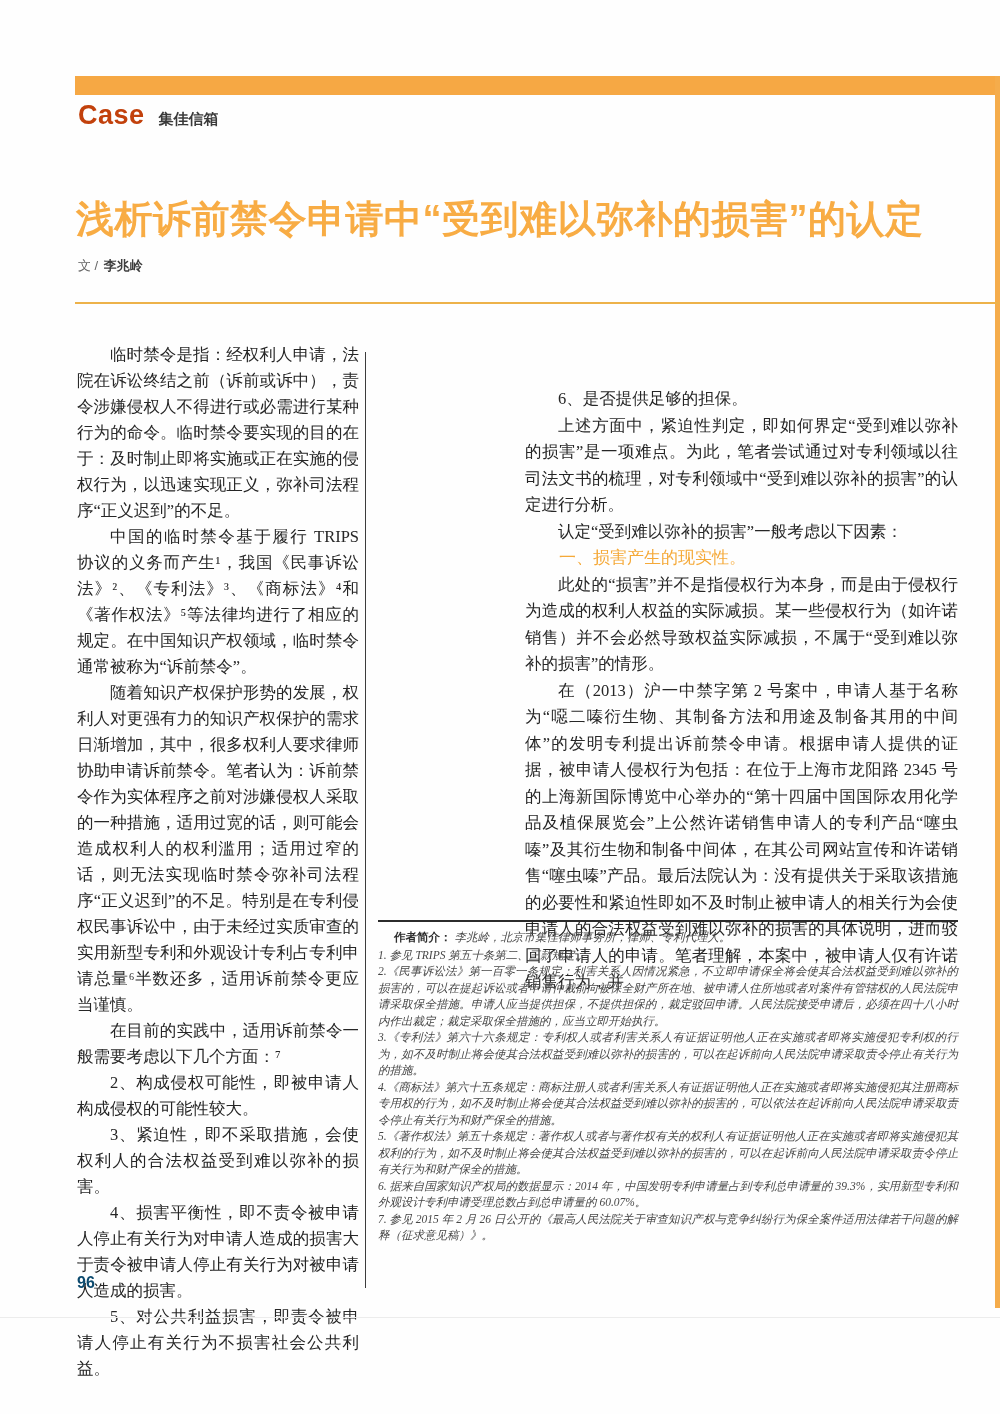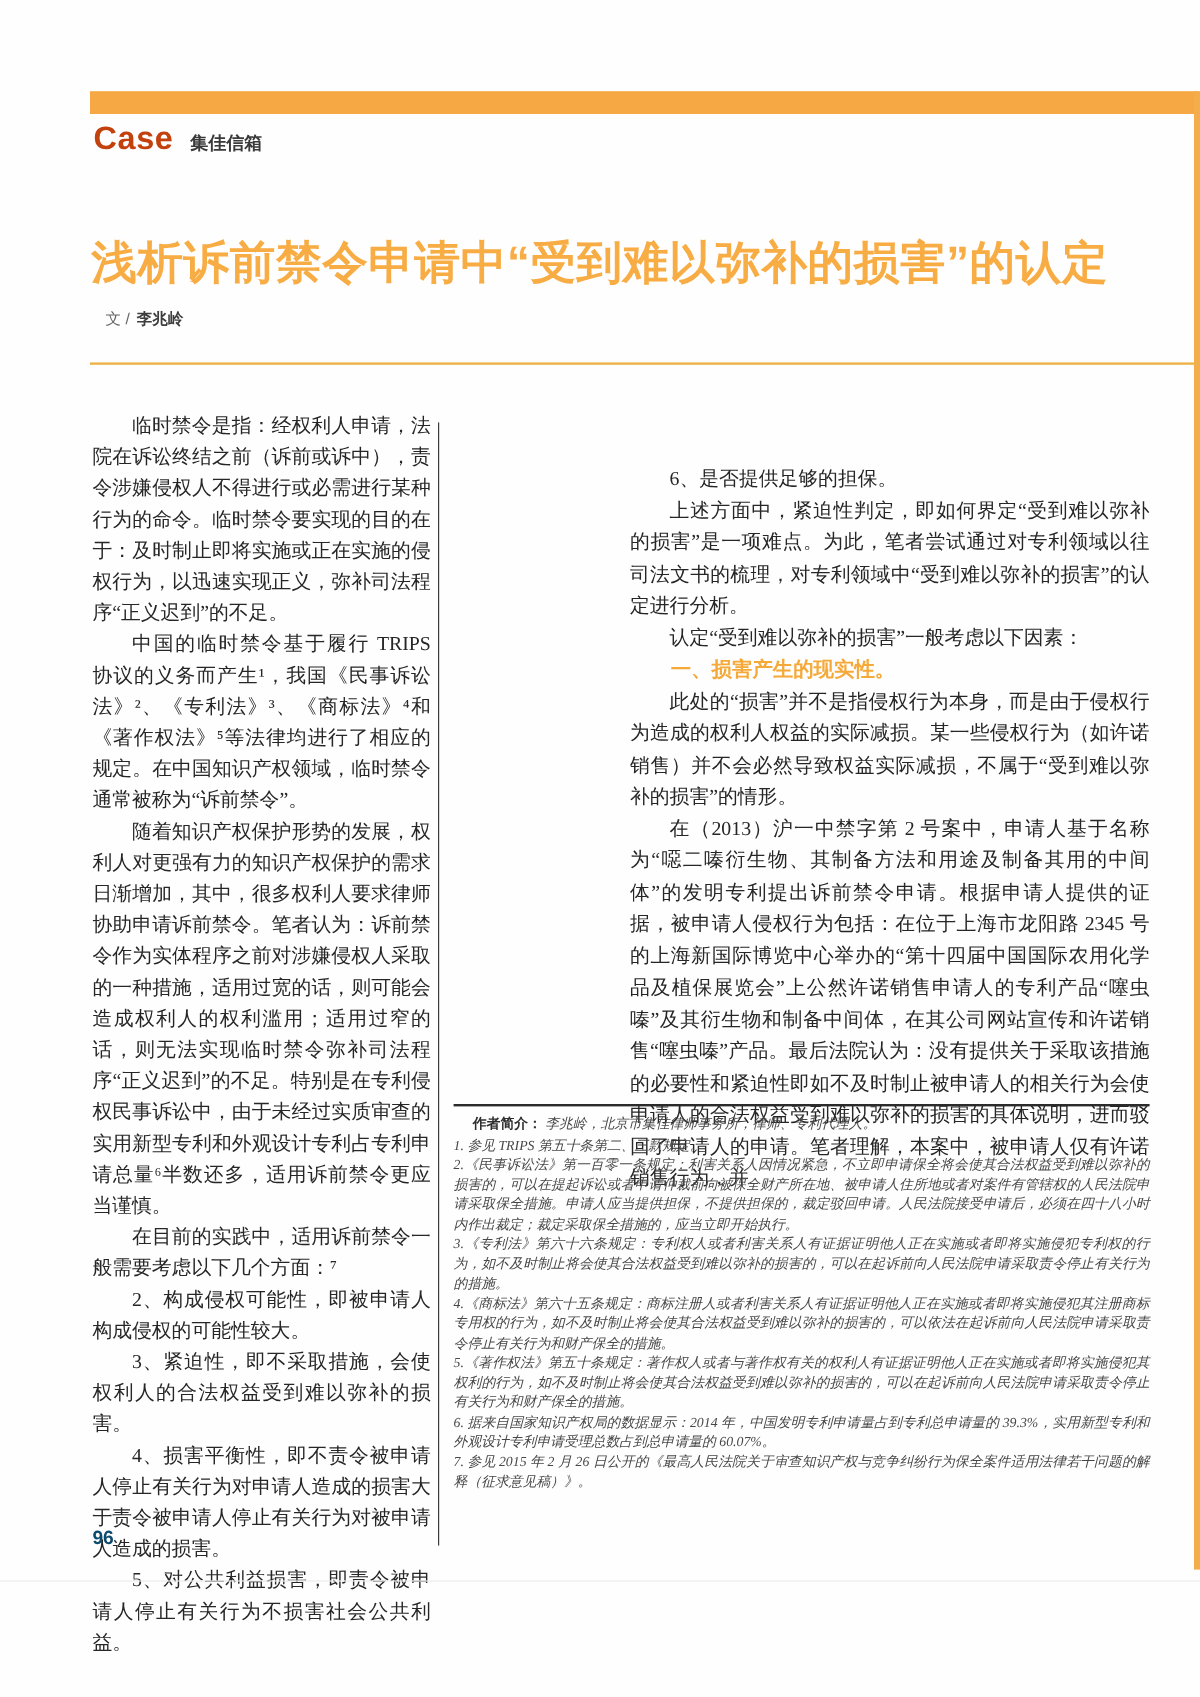--- a/index.html
+++ b/index.html
@@ -19,42 +19,42 @@
   
   .case-row{position:absolute;left:78px;top:100px;display:flex;align-items:baseline;}
   .case-word{font-size:27px;font-weight:bold;color:#c2410c;letter-spacing:0.5px;}
   .case-label{font-size:15px;font-weight:bold;color:#3a3a3a;margin-left:14px;}
 
   .article-title{
     position:absolute;left:76px;top:194px;width:900px;
     font-size:38px;font-weight:bold;color:#F8AC44;letter-spacing:0.5px;
     white-space:nowrap;
   }
-  .byline{position:absolute;left:88px;top:257px;font-size:13px;color:#666;}
+  .byline{position:absolute;left:78px;top:257px;font-size:13px;color:#666;}
   .byline .author{font-weight:bold;color:#3d3d3d;margin-left:2px;}
 
   
   .col-divider{position:absolute;left:365px;top:352px;width:1px;height:936px;background:#3c3c3c;}
 
   .left-col{
     position:absolute;left:77px;top:342px;width:282px;
     font-family:"Liberation Serif","DejaVu Serif",serif;
     font-size:16.5px;line-height:26px;color:#262626;text-align:justify;
   }
   .left-col p{margin:0;text-indent:2em;}
 
   .right-col{
     position:absolute;left:525px;top:342px;width:433px;
     font-family:"Liberation Serif","DejaVu Serif",serif;
     font-size:16.5px;line-height:26.5px;color:#262626;text-align:justify;margin-top:44px;
   }
   .right-col p{margin:0;text-indent:2em;}
   .section-heading{
     font-family:"Liberation Sans","DejaVu Sans",sans-serif;
-    font-size:17px;font-weight:bold;color:#F5A938;
+    font-size:17px;font-weight:normal;color:#F5A938;
     margin:22px 0 22px;text-indent:0;
   }
 
   
   .footnotes{
     position:absolute;left:378px;top:920px;width:580px;
     border-top:2px solid #2b2b2b;padding-top:7px;
     font-family:"Liberation Serif","DejaVu Serif",serif;
     font-style:italic;font-size:11.5px;line-height:16.5px;color:#474747;
     text-align:justify;

